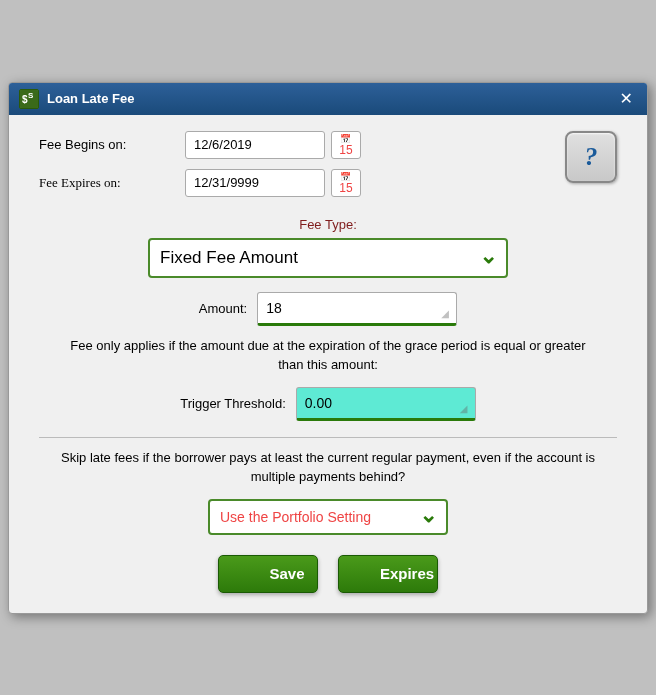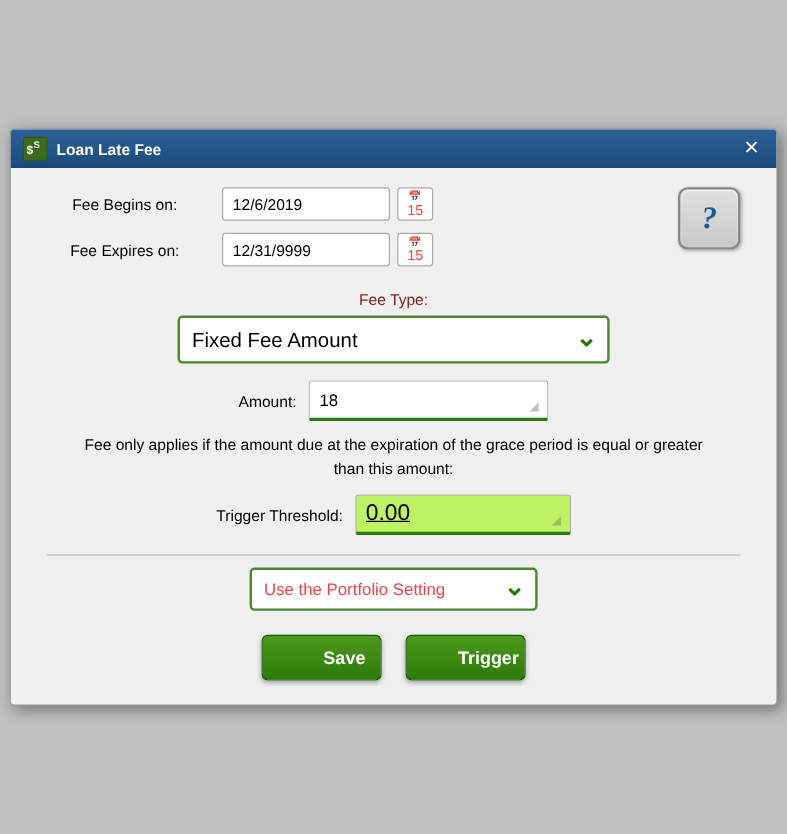--- a/index.html
+++ b/index.html
@@ -72,21 +72,21 @@
       padding: 16px 30px 20px 30px;
     }
 
     .form-row {
       display: flex;
       align-items: center;
       margin-bottom: 10px;
     }
 
     .form-label {
-      text-align: center;
+      text-align: left;
       color: #000;
       font-size: 13px;
     }
 
     .field-row {
       display: flex;
       align-items: center;
       gap: 6px;
     }
 
@@ -245,29 +245,28 @@
       color: #000;
     }
 
     .threshold-input-wrapper {
       position: relative;
       width: 180px;
     }
 
     .threshold-input {
       width: 100%;
-      background: #bef264;
+      background: #5eead4;
       border: 1px solid #aaa;
       border-bottom: 3px solid #2a7a0a;
       border-radius: 3px;
       padding: 5px 24px 5px 8px;
-      font-size: 19px;
+      font-size: 14px;
       height: 34px;
       outline: none;
-      text-decoration: underline;
     }
 
     .skip-text {
       text-align: center;
       font-size: 13px;
       color: #000;
       line-height: 1.5;
       margin: 10px 0 12px 0;
       padding: 0 20px;
     }
@@ -385,21 +384,21 @@
             <button class="cal-btn">
               <div class="cal-icon-inner">
                 <span style="font-size:9px;color:#555">📅</span>
                 <span class="cal-num">15</span>
               </div>
             </button>
           </div>
         </div>
 
         <div class="form-row">
-          <span class="form-label" style="width:130px;">Fee Expires on:</span>
+          <span class="form-label" style="width:130px;font-family:Liberation Serif, serif;">Fee Expires on:</span>
           <div class="field-row">
             <input class="date-input" type="text" value="12/31/9999" style="">
             <button class="cal-btn">
               <div class="cal-icon-inner">
                 <span style="font-size:9px;color:#555">📅</span>
                 <span class="cal-num">15</span>
               </div>
             </button>
           </div>
         </div>
@@ -433,29 +432,30 @@
     <div class="threshold-row">
       <span class="threshold-label">Trigger Threshold:</span>
       <div class="threshold-input-wrapper">
         <input class="threshold-input" type="text" value="0.00" style="">
         <span class="input-corner">◢</span>
       </div>
     </div>
 
     <div class="divider"></div>
 
+    <div class="skip-text">Skip late fees if the borrower pays at least the current regular payment, even if the account is multiple payments behind?</div>
 
     <div class="portfolio-wrapper">
       <select class="portfolio-select" style="background-image: none;">
         <option>Use the Portfolio Setting</option>
         <option>Yes</option>
         <option>No</option>
       </select>
       <span class="portfolio-arrow" style="font-size: 22px; color: rgb(42, 122, 10); font-weight: bold; top: 45%;">⌄</span>
     </div>
 
     <div class="button-row">
       <button class="btn-save">Save</button>
-      <button class="btn-cancel">Trigger</button>
+      <button class="btn-cancel">Expires</button>
     </div>
 
   </div>
 </div>
 
 </body></html>

